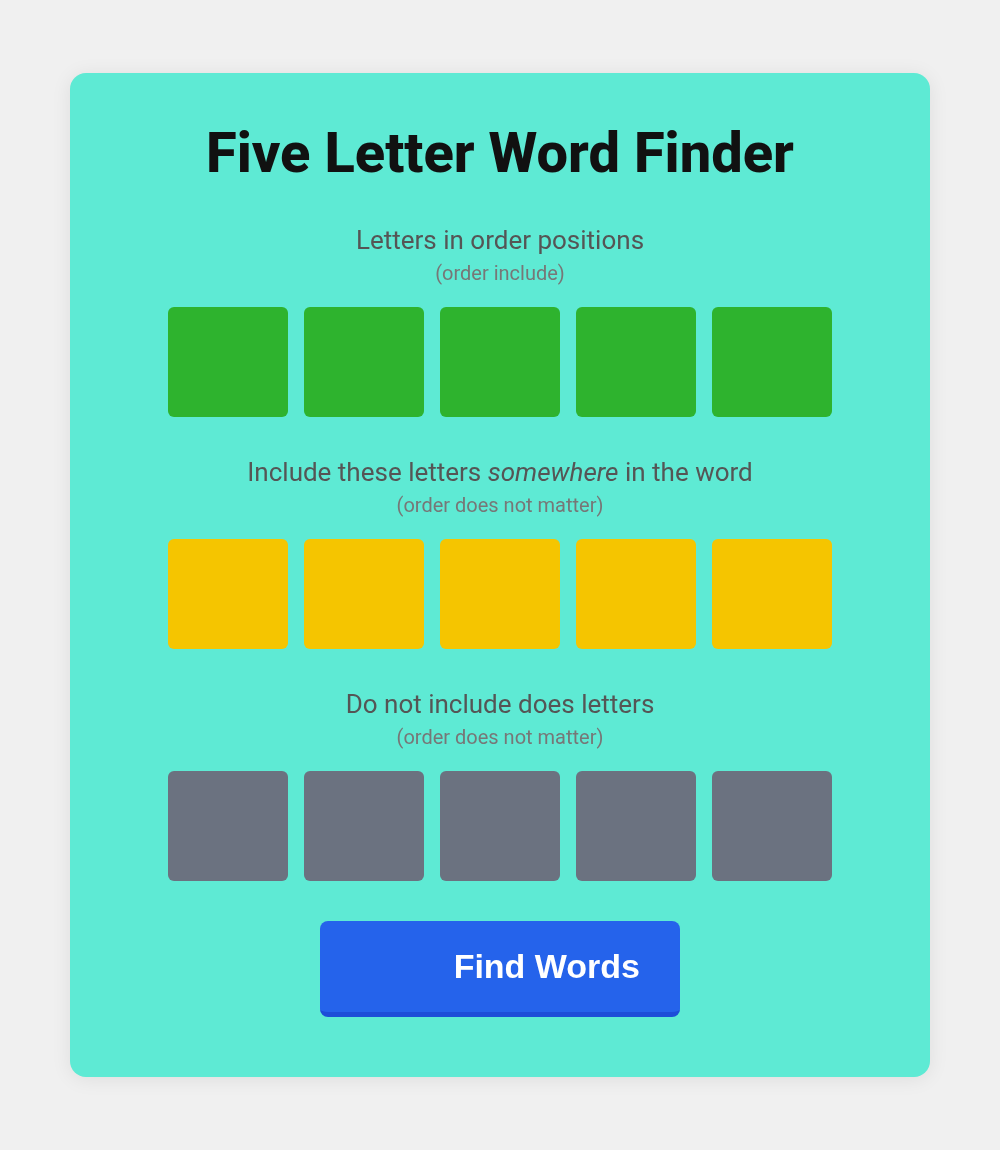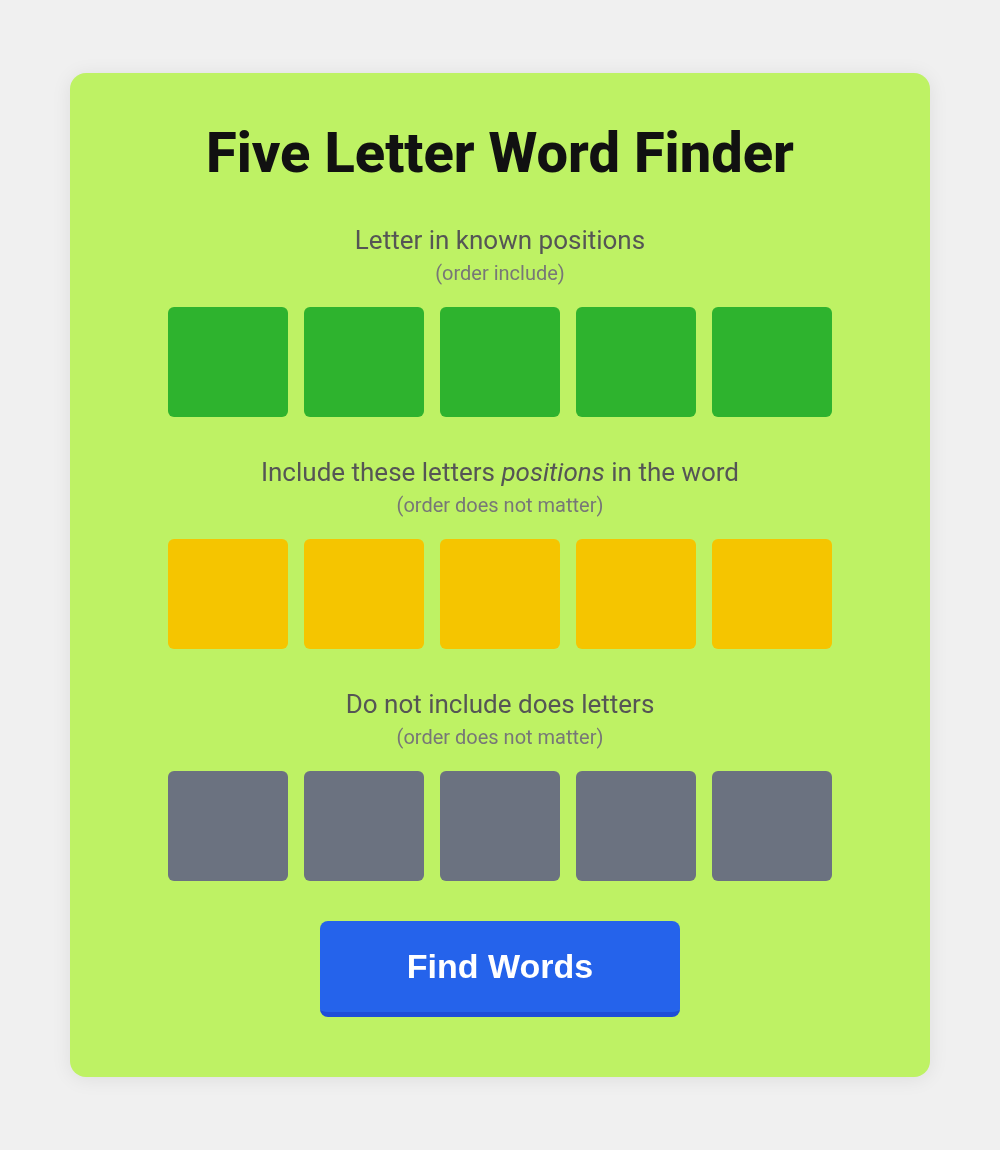--- a/index.html
+++ b/index.html
@@ -12,21 +12,21 @@
       background-color: #f0f0f0;
       display: flex;
       justify-content: center;
       align-items: center;
       min-height: 1150px;
       width: 1000px;
       font-family: -apple-system, BlinkMacSystemFont, 'Segoe UI', Roboto, sans-serif;
     }
 
     .card {
-      background: #bef264;
+      background: #5eead4;
       border-radius: 16px;
       width: 860px;
       padding: 50px 60px 60px 60px;
       box-shadow: 0 2px 20px rgba(0,0,0,0.08);
     }
 
     .page-title {
       font-size: 56px;
       font-weight: 800;
       color: #111111;
@@ -94,46 +94,46 @@
       margin: 0 auto;
       padding: 26px 40px;
       background-color: #2563EB;
       border: none;
       border-bottom: 5px solid #1D4ED8;
       border-radius: 8px;
       color: #ffffff;
       font-size: 34px;
       font-weight: 700;
       cursor: pointer;
-      text-align: center;
+      text-align: right;
       margin-top: 20px;
     }
   </style>
 </head>
 <body>
 
 <div class="card">
 
   <h1 class="page-title">Five Letter Word Finder</h1>
 
   <div class="section">
-    <div class="section-title">Letter in known positions</div>
+    <div class="section-title">Letters in order positions</div>
     <div class="section-subtitle">(order include)</div>
     <div class="tile-row">
       <input class="tile tile-green" maxlength="1" type="text" style="border: none; outline: none; text-align: center; text-transform: uppercase; caret-color: transparent;">
       <input class="tile tile-green" maxlength="1" type="text" style="border: none; outline: none; text-align: center; text-transform: uppercase; caret-color: transparent;">
       <input class="tile tile-green" maxlength="1" type="text" style="border: none; outline: none; text-align: center; text-transform: uppercase; caret-color: transparent;">
       <input class="tile tile-green" maxlength="1" type="text" style="border: none; outline: none; text-align: center; text-transform: uppercase; caret-color: transparent;">
       <input class="tile tile-green" maxlength="1" type="text" style="border: none; outline: none; text-align: center; text-transform: uppercase; caret-color: transparent;">
     </div>
   </div>
 
   <div class="section">
     <div class="section-title">
-      Include these letters <em>positions</em> in the word
+      Include these letters <em>somewhere</em> in the word
     </div>
     <div class="section-subtitle">(order does not matter)</div>
     <div class="tile-row">
       <input class="tile tile-yellow" maxlength="1" type="text" style="border: none; outline: none; text-align: center; text-transform: uppercase; caret-color: transparent;">
       <input class="tile tile-yellow" maxlength="1" type="text" style="border: none; outline: none; text-align: center; text-transform: uppercase; caret-color: transparent;">
       <input class="tile tile-yellow" maxlength="1" type="text" style="border: none; outline: none; text-align: center; text-transform: uppercase; caret-color: transparent;">
       <input class="tile tile-yellow" maxlength="1" type="text" style="border: none; outline: none; text-align: center; text-transform: uppercase; caret-color: transparent;">
       <input class="tile tile-yellow" maxlength="1" type="text" style="border: none; outline: none; text-align: center; text-transform: uppercase; caret-color: transparent;">
     </div>
   </div>

